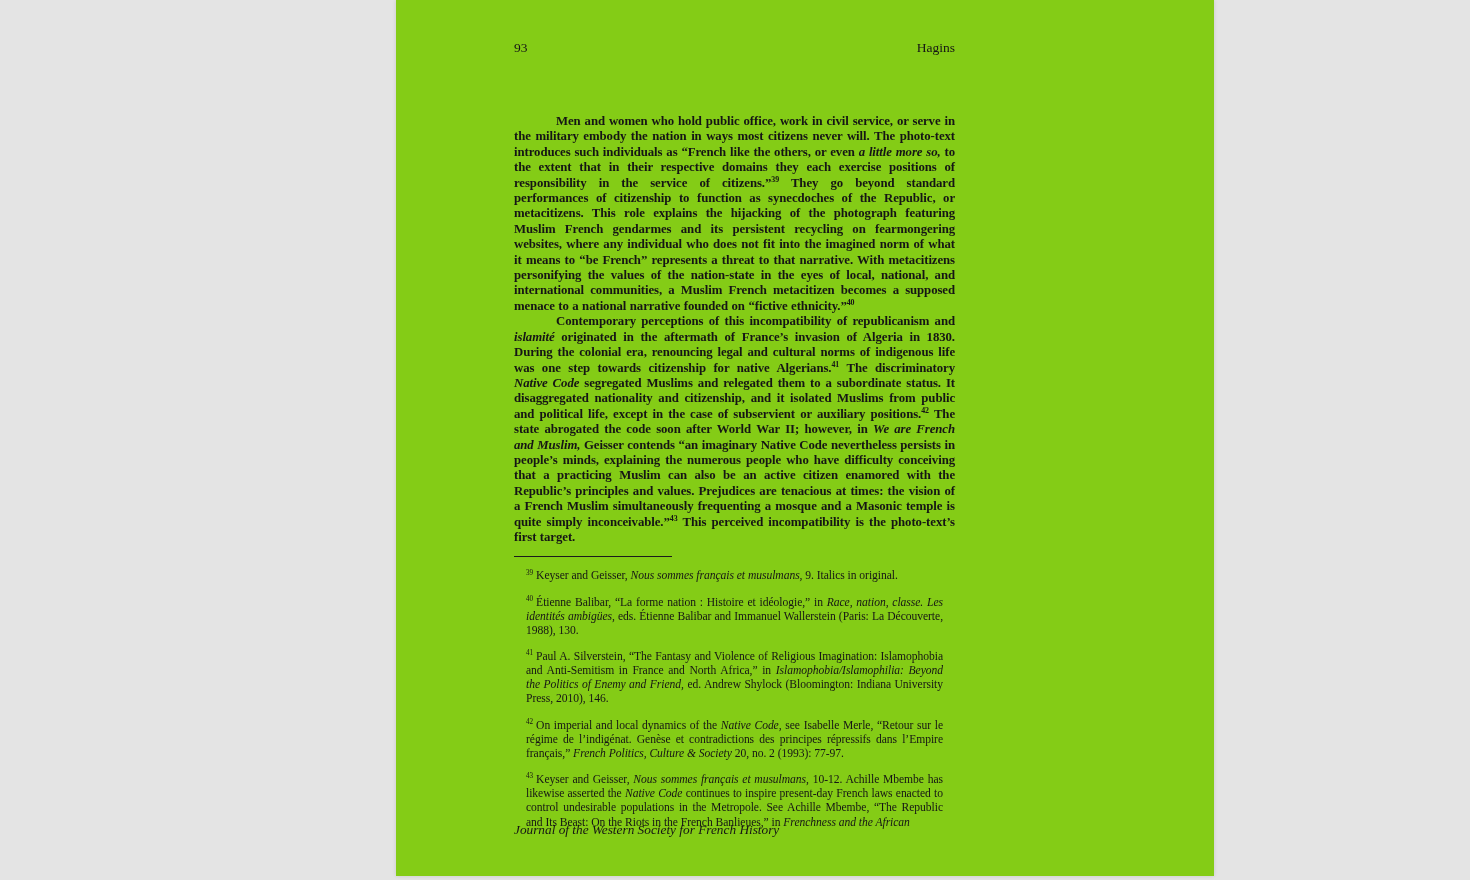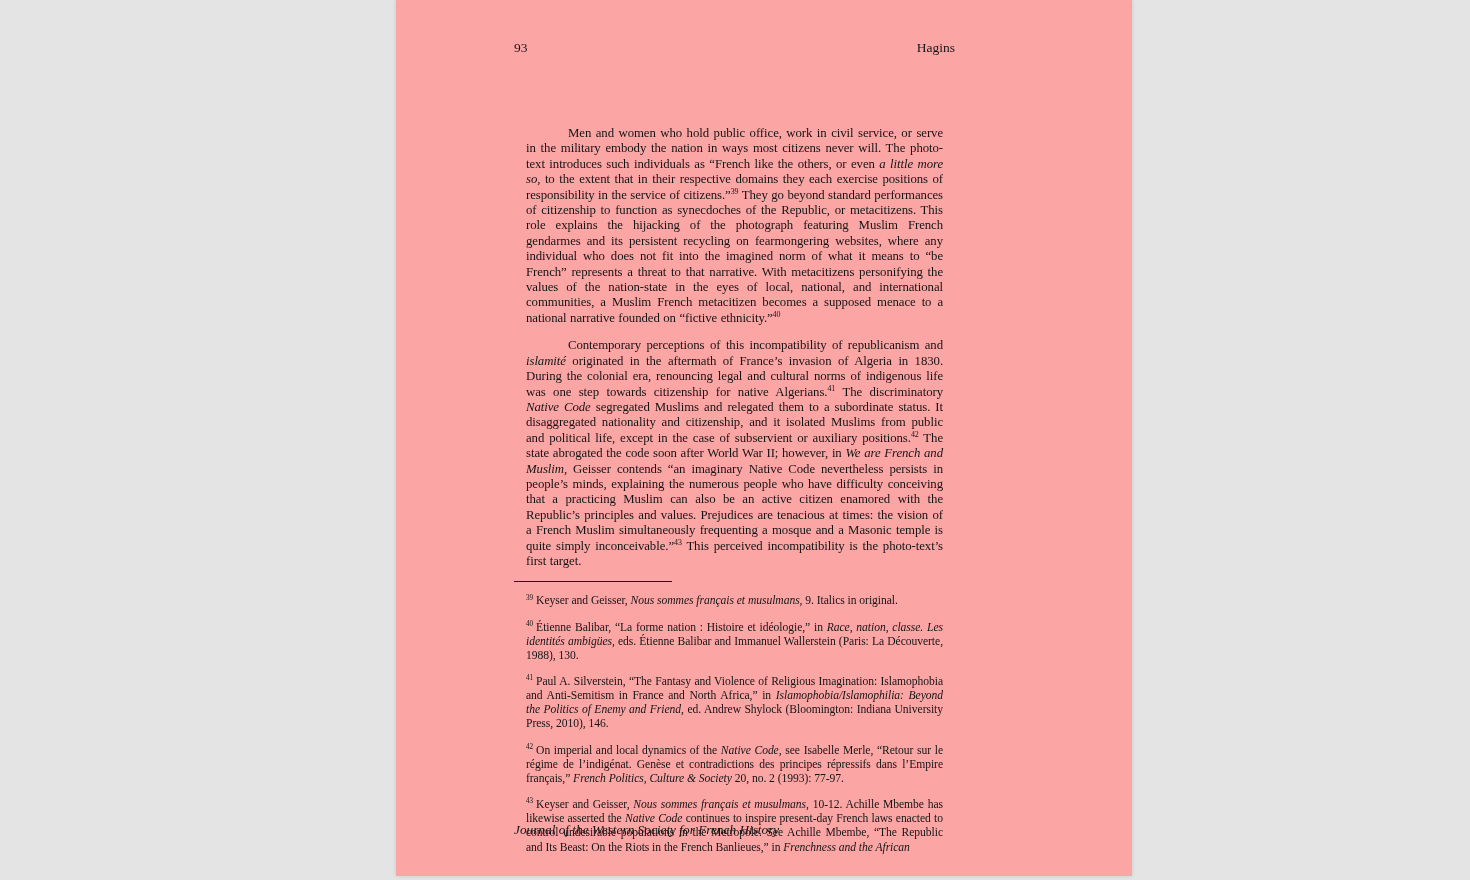--- a/index.html
+++ b/index.html
@@ -9,23 +9,23 @@
     height: 880px;
     overflow: hidden;
     background: #e4e4e4;
     font-family: "Liberation Serif", "DejaVu Serif", serif;
     color: #151515;
   }
   .page {
     position: absolute;
     left: 396px;
     top: 0;
-    width: 736px;
+    width: 818px;
     height: 876px;
-    background: #fca5a5;
+    background: #84cc16;
     box-shadow: 0 0 4px rgba(0,0,0,0.12);
     box-sizing: border-box;
     padding-left: 44px;
   }
   .header-row {
     position: absolute;
     top: 40px;
     left: 118px;
     width: 441px;
     display: flex;
@@ -39,27 +39,28 @@
     left: 118px;
     width: 441px;
   }
   .heading {
     font-size: 13.2px;
     font-weight: bold;
     line-height: 17px;
     margin: 0;
   }
   .body-text p {
-    margin: 12px;
+    margin: 0;
     font-size: 12.8px;
     line-height: 15.4px;
     text-align: justify;
     text-indent: 42px;
     letter-spacing: -0.08px;
     word-spacing: 0.4px;
+    font-weight: bold;
   }
   .body-text sup, .footnote sup {
     font-size: 0.62em;
     line-height: 0;
     vertical-align: super;
   }
   .fn-rule {
     width: 158px;
     height: 0;
     border-top: 1px solid #1c1c1c;

